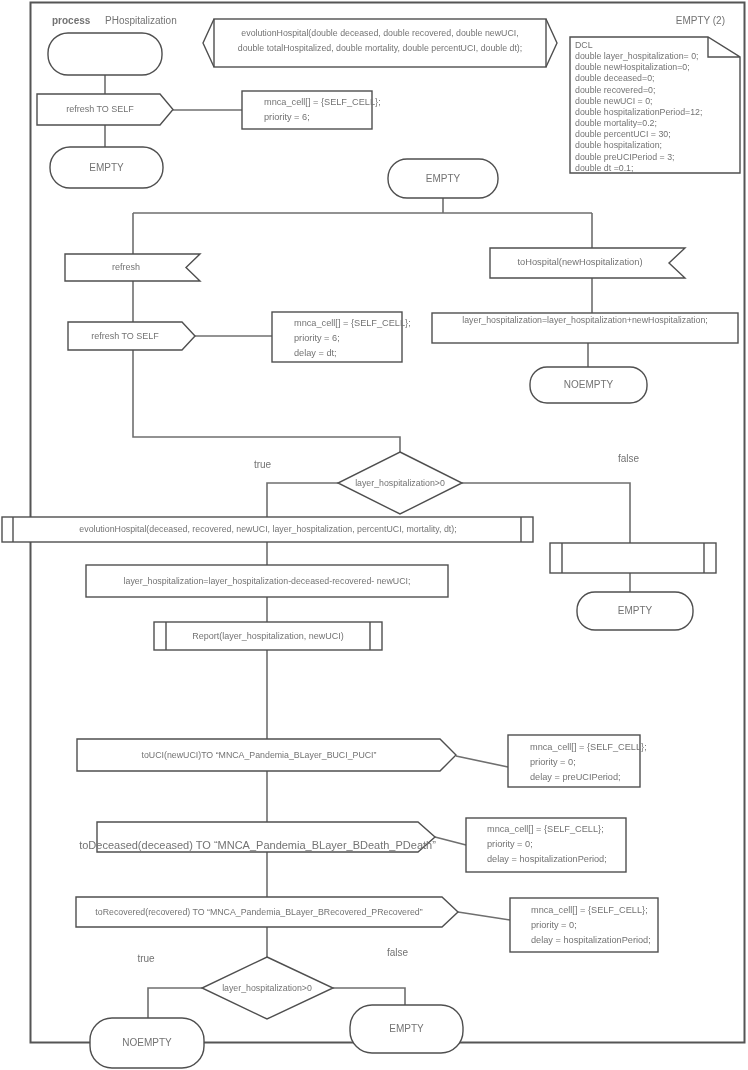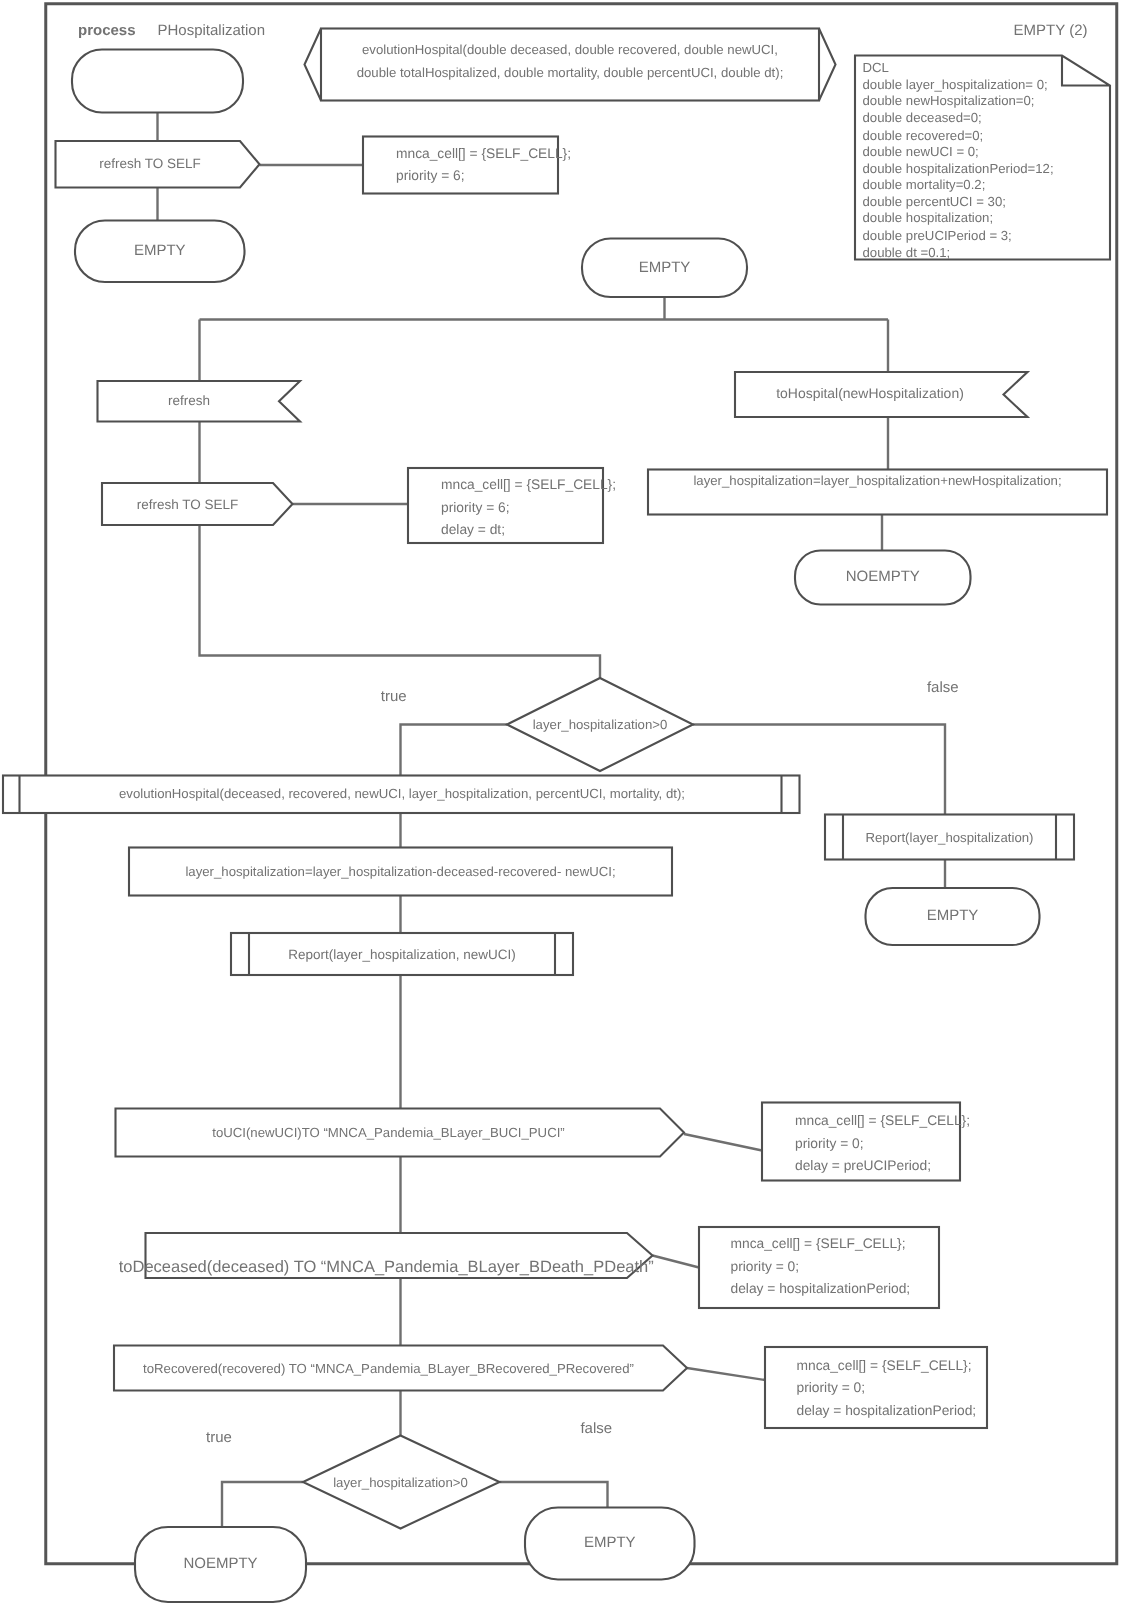--- a/index.html
+++ b/index.html
@@ -168,21 +168,20 @@
     <div>delay = hospitalizationPeriod;</div>
   </div>
 
   <div class="txt" style="left:78px;top:897px;width:362px;height:30px;font-size:8.8px;">toRecovered(recovered) TO “MNCA_Pandemia_BLayer_BRecovered_PRecovered”</div>
   <div class="cmt" style="left:516px;top:903px;width:140px;">
     <div>mnca_cell[] = {SELF_CELL};</div>
     <div>priority = 0;</div>
     <div>delay = hospitalizationPeriod;</div>
   </div>
 
-  <div class="txt" style="left:564px;top:543px;width:138px;height:30px;font-size:8.8px;">Report(layer_hospitalization)</div>
   <div class="txt sz10" style="left:577px;top:592px;width:116px;height:38px;">EMPTY</div>
 
   <div class="txt sz88" style="left:203px;top:969px;width:128px;height:38px;">layer_hospitalization&gt;0</div>
   <div class="txt sz10" style="left:126px;top:952px;width:40px;height:14px;">true</div>
   <div class="txt sz10" style="left:375px;top:946px;width:45px;height:14px;">false</div>
   <div class="txt sz10" style="left:90px;top:1018px;width:114px;height:50px;">NOEMPTY</div>
   <div class="txt sz10" style="left:350px;top:1005px;width:113px;height:48px;">EMPTY</div>
 
 </div>
 

